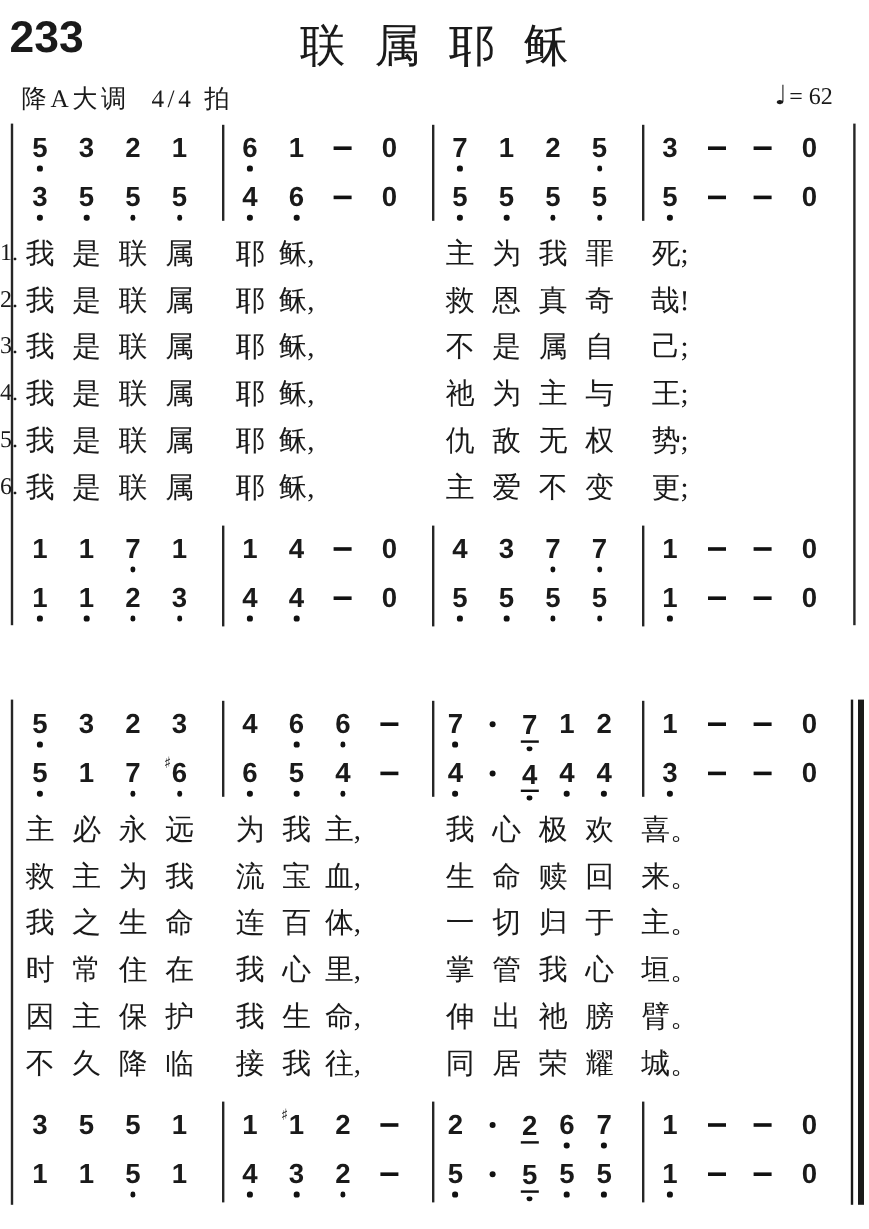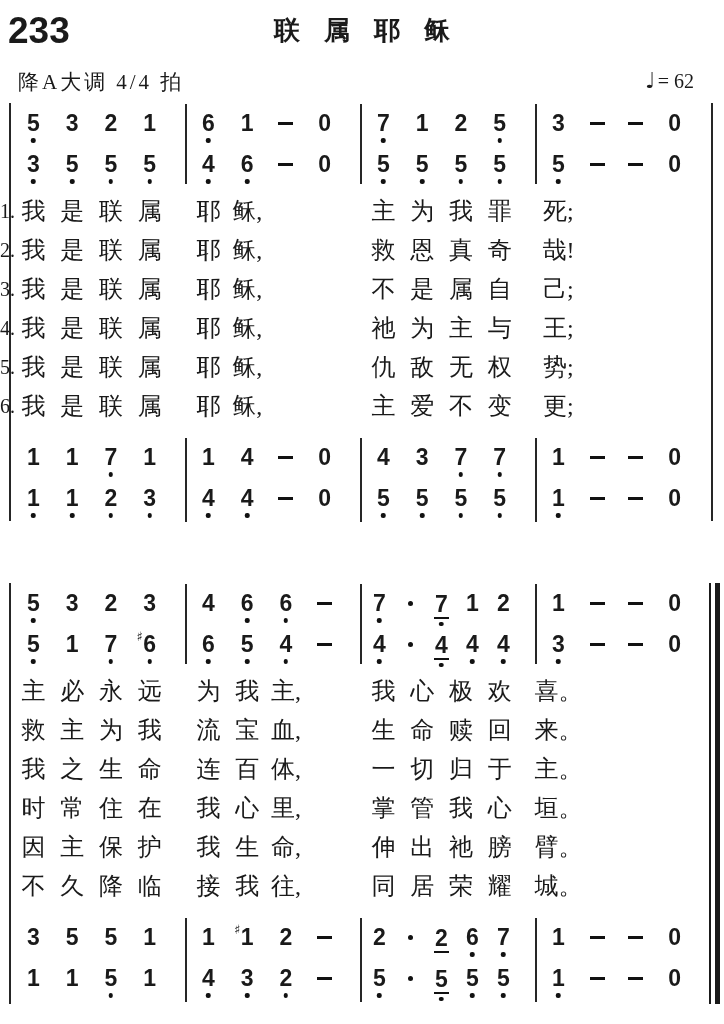--- a/index.html
+++ b/index.html
@@ -4,24 +4,24 @@
 <style>
   * { box-sizing: border-box; margin: 0; padding: 0; }
   html,body { width:724px; background:#ffffff; }
   body { font-family:"Liberation Serif", serif; color:#1a1a1a; }
   .page { position:relative; width:724px; height:1024px; background:#fff; overflow:hidden;padding-left:36px; }
 
   
   .hymn-number { position:absolute; left:8px; top:10px;
     font-family:"Liberation Sans",sans-serif; font-weight:700; font-size:37px; }
   .title { position:absolute; left:0; right:0; top:13px; text-align:center;
-    font-family:"Liberation Sans",sans-serif; font-weight:700; font-size:26px; letter-spacing:24px; text-indent:24px; }
+    font-family:"Liberation Sans",sans-serif; font-weight:400; font-size:38px; letter-spacing:24px; text-indent:24px; }
   .meta { position:absolute; top:68px; left:0; right:0; height:30px; font-size:21px; }
   .key-time { position:absolute; left:18px; top:0; letter-spacing:3px; }
-  .key-time .time { margin-left:8px; }
+  .key-time .time { margin-left:18px; }
   .tempo { position:absolute; right:30px; top:0; font-size:20px; }
   .tempo .qnote { font-family:"DejaVu Sans",sans-serif; font-size:22px; margin-right:2px; }
 
   
   .system { position:absolute; left:0; width:724px; }
   #system-1 { top:103px; height:418px; }
   #system-2 { top:583px; height:421px; }
   .sys-edge-left  { position:absolute; left:9px;  top:0; bottom:0; width:2px; background:#262626; }
   .sys-edge-right { position:absolute; right:11px; top:0; bottom:0; width:2px; background:#262626; }
   .sys-edge-final { position:absolute; right:4px; top:0; bottom:0; width:11px;

